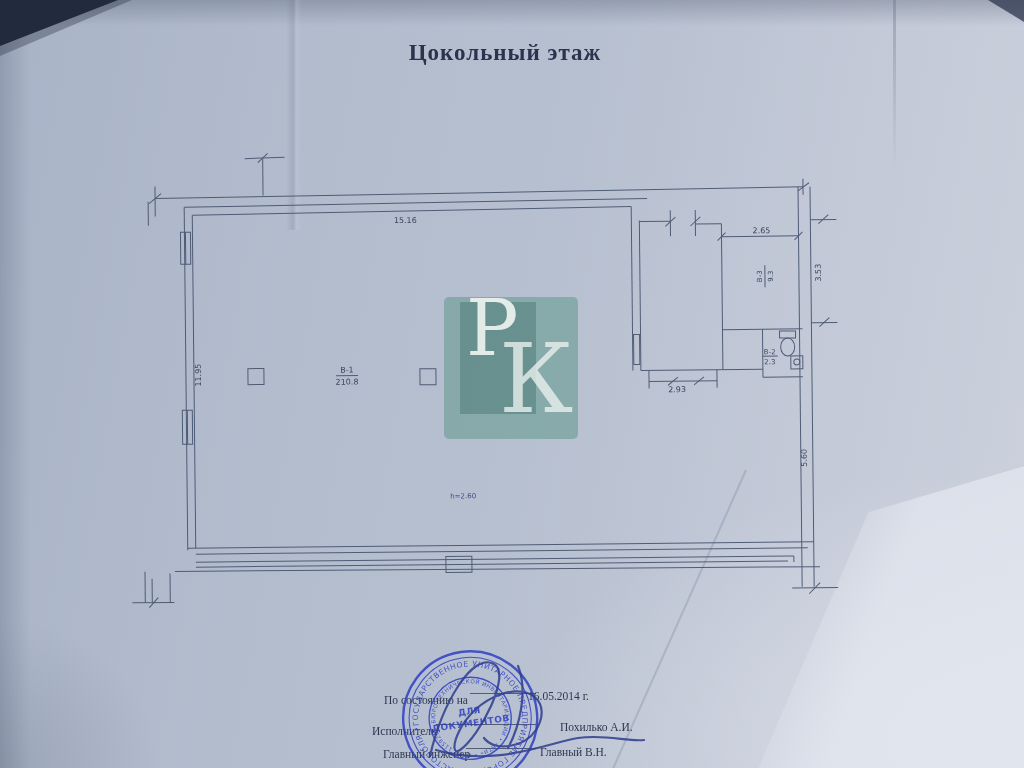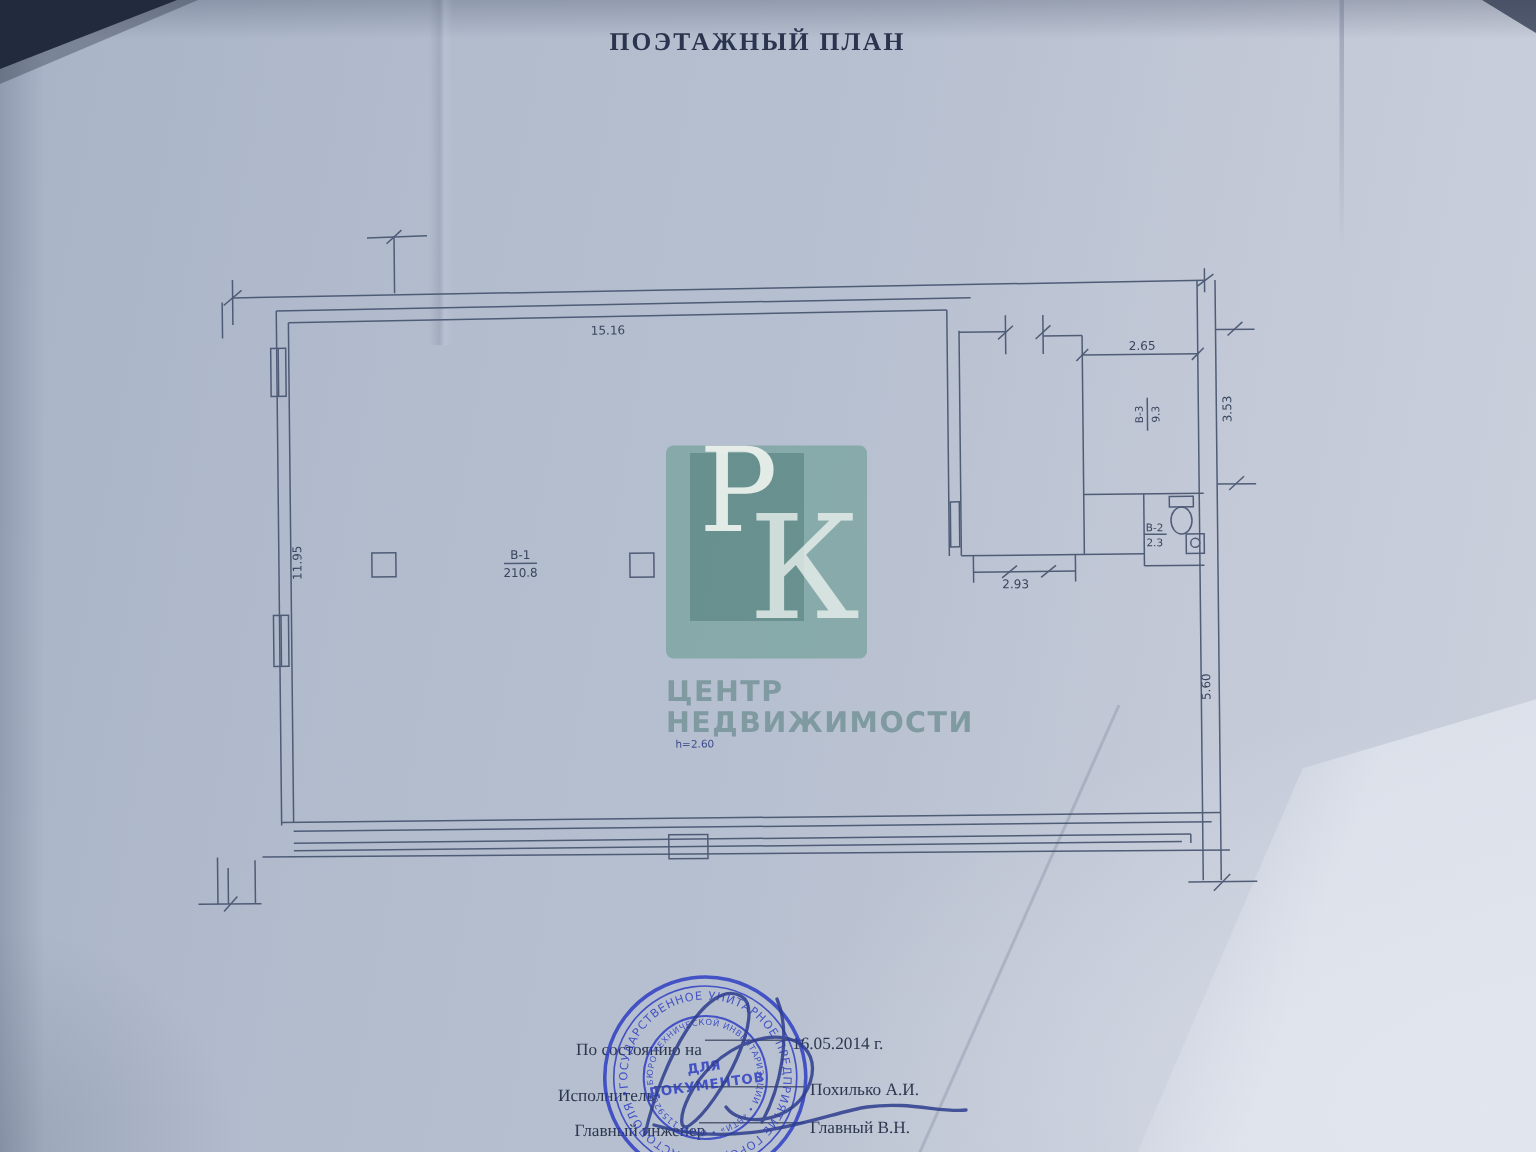--- a/index.html
+++ b/index.html
@@ -51,31 +51,27 @@
   <div class="shade crease-title"></div>
   <div class="shade crease-right"></div>
   <div class="shade fold-br"></div>
   <div class="shade fold-br-line"></div>
   <div class="shade corner-bl-shade"></div>
   <div class="shade corner-tl-soft"></div>
   <div class="shade corner-tl"></div>
   <div class="shade corner-tr"></div>
 
   <div class="title-block">
-    <div class="t1">ПОЭТАЖНЫЙ ПЛАН</div>
+    <div class="t3">Цокольный этаж</div>
   </div>
 
   <div class="wm-square">
     <div class="wm-inner"></div>
     <div class="wm-p">Р</div>
     <div class="wm-k">К</div>
-  </div>
-  <div class="wm-caption">
-    <div>ЦЕНТР</div>
-    <div>НЕДВИЖИМОСТИ</div>
   </div>
 
   <svg width="1024" height="768" viewBox="0 0 1024 768" style="position:absolute;left:0;top:0;">
     <g transform="rotate(-0.6 500 380)" stroke="#46546f" stroke-width="1" fill="none" opacity="0.92">
 
       <line x1="157" y1="195" x2="805" y2="190"></line>
       <line x1="157" y1="183" x2="157" y2="213"></line>
         <line x1="151" y1="200" x2="163" y2="190"></line>
       <line x1="150" y1="198" x2="150" y2="222"></line>
       <line x1="805" y1="182" x2="805" y2="198"></line>
@@ -175,21 +171,21 @@
       <text x="462" y="498" font-size="7" fill="#3b4a8c">h=2.60</text>
     </g>
   </svg>
 
   <div class="f-label" style="left:384px;top:694px;font-family:Liberation Serif, serif;">По состоянию на</div>
   <div class="f-line" style="left:470px;top:693px;width:66px;"></div>
   <div class="f-name" style="left:528px;top:690px;">16.05.2014 г.</div>
 
   <div class="f-label" style="left:372px;top:725px;">Исполнитель</div>
   <div class="f-line" style="left:436px;top:724px;width:100px;"></div>
-  <div class="f-name" style="left:540px;top:721px;font-family:Liberation Serif, serif;">Похилько А.И.</div>
+  <div class="f-name" style="left:560px;top:721px;font-family:Liberation Serif, serif;">Похилько А.И.</div>
 
   <div class="f-label" style="left:383px;top:748px;">Главный инженер</div>
   <div class="f-line" style="left:466px;top:748px;width:70px;"></div>
   <div class="f-name" style="left:540px;top:746px;">Главный В.Н.</div>
 
   <div class="stamp-wrap">
     <svg width="180" height="180" viewBox="0 0 180 180">
       <defs>
         <path id="ringOuter" d="M 36 84 A 52 52 0 1 1 36 84.02"></path>
         <path id="ringInner" d="M 53 84 A 35 35 0 1 1 53 84.02"></path>

